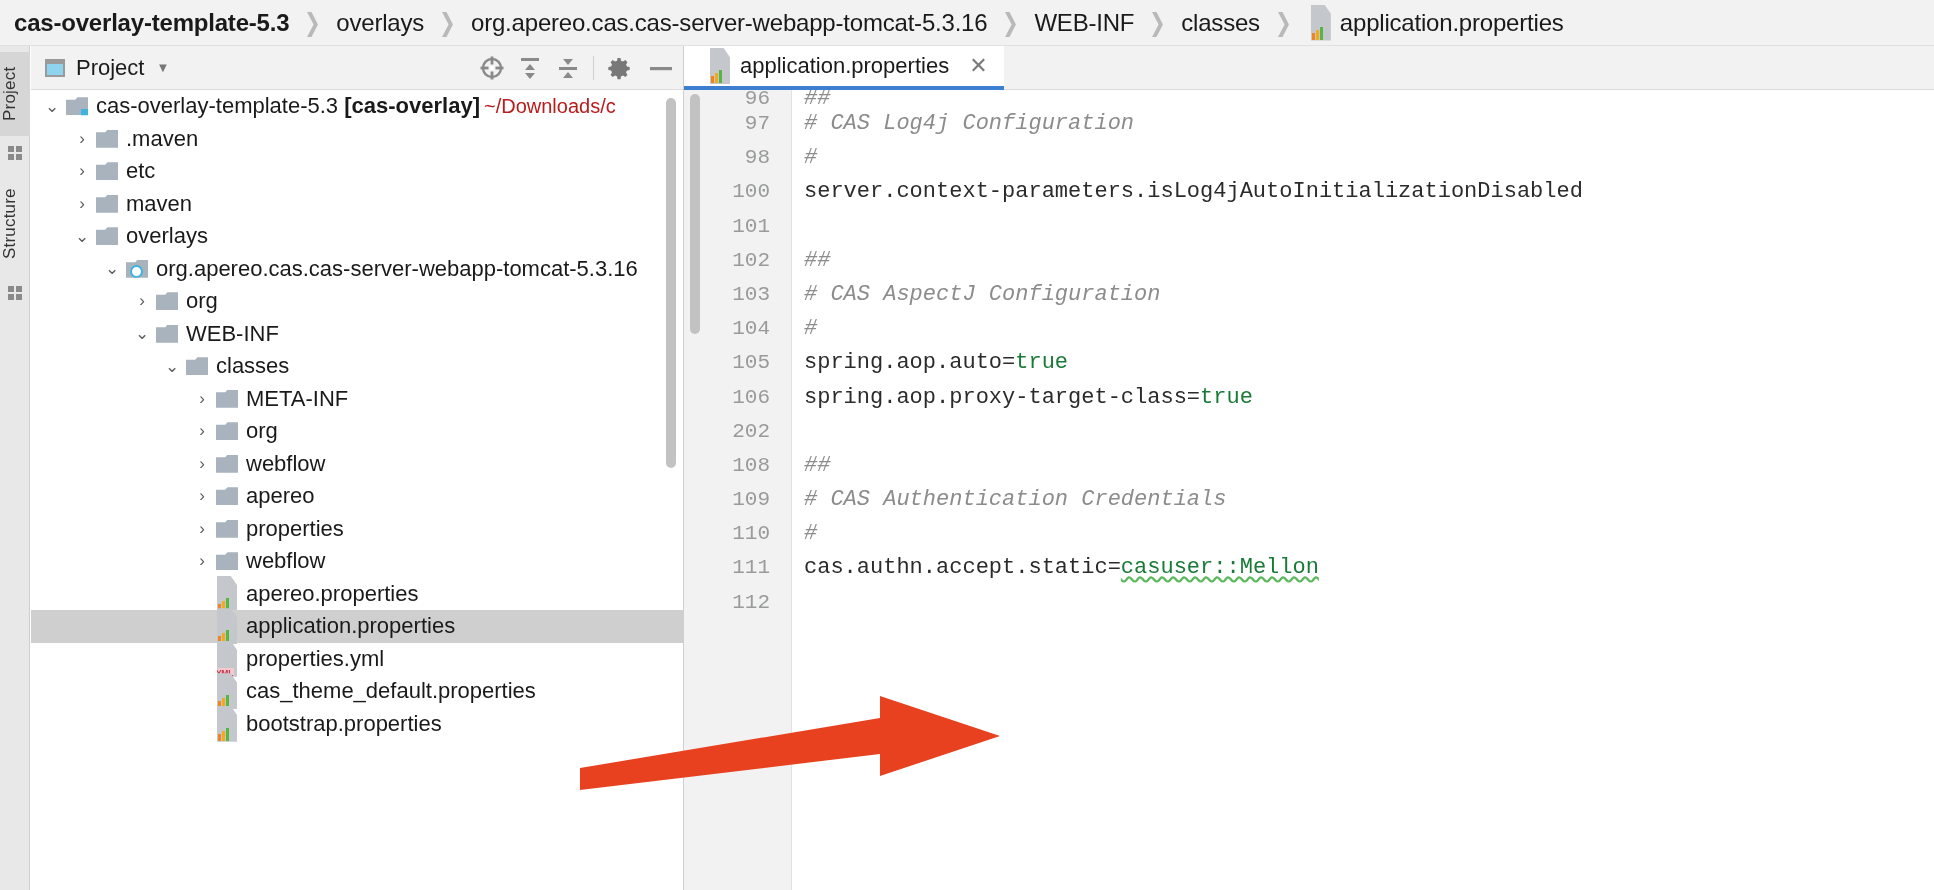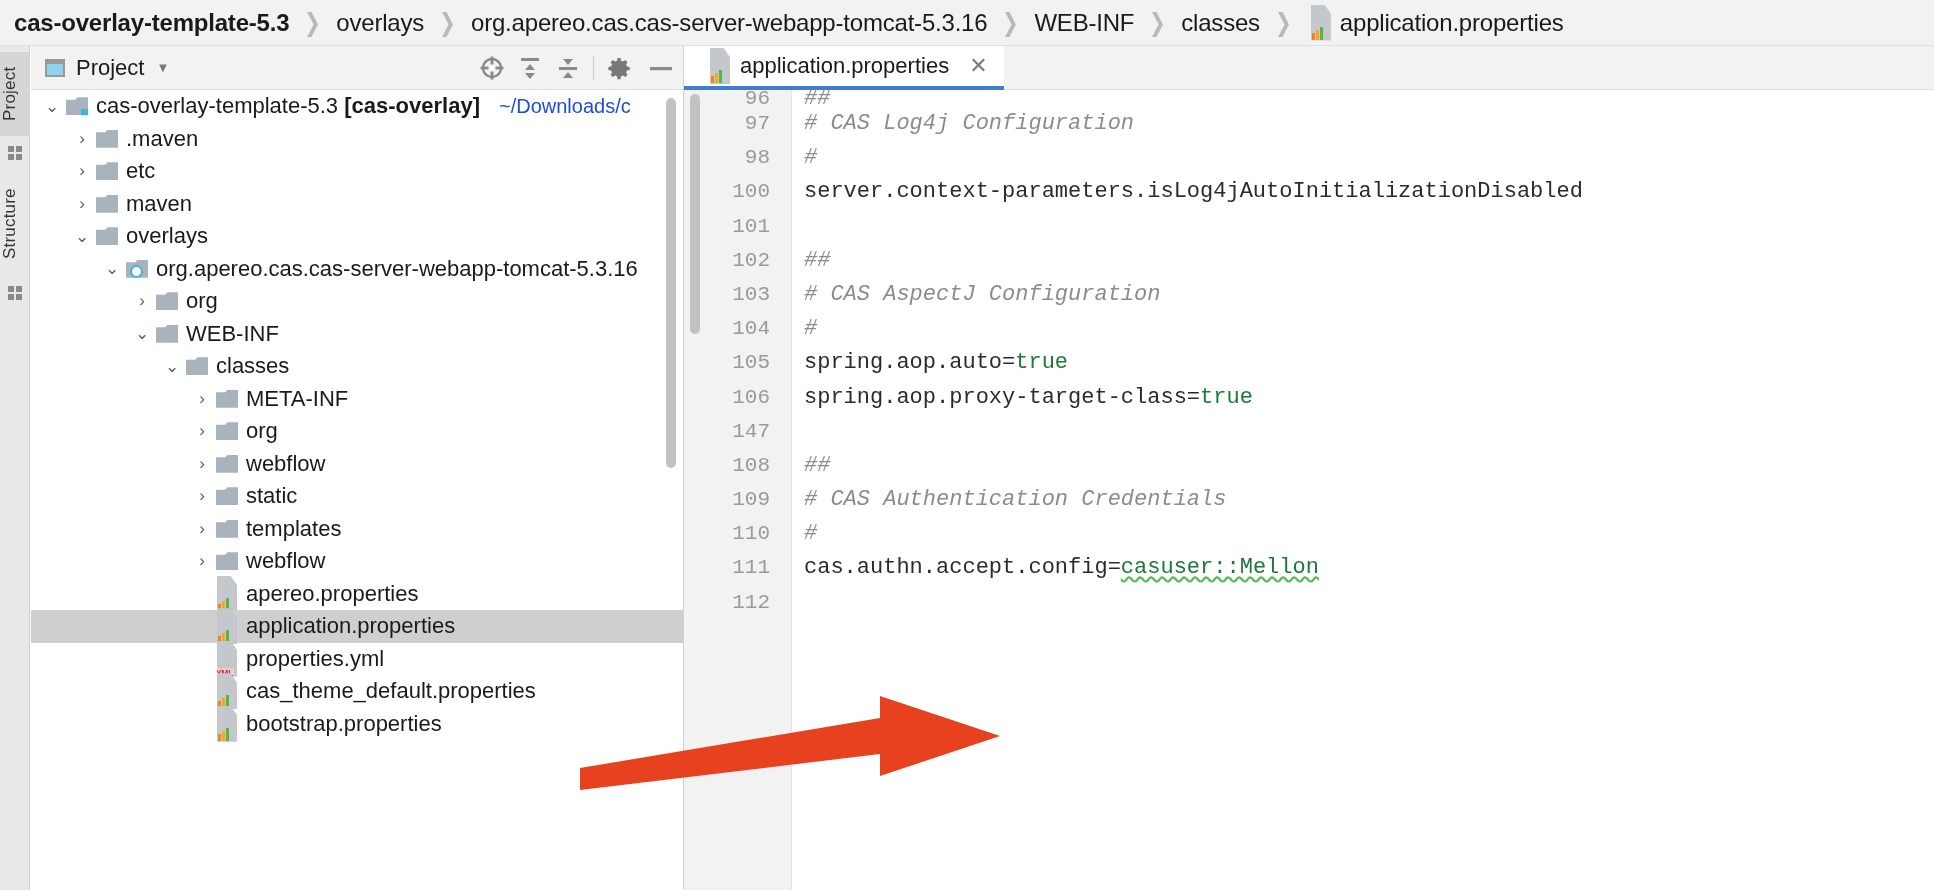--- a/index.html
+++ b/index.html
@@ -104,21 +104,21 @@
   .fileicon .b2 { height: 10px; background:#f4a81d; }
   .fileicon .b3 { height: 13px; background:#57b544; }
   .fileicon.yml .yml-tag {
     position: absolute; left: -2px; bottom: -1px;
     background: #f6c9cf; color: #c2374b; font-size: 8.5px; font-weight: bold;
     padding: 0 1px; letter-spacing: -0.3px; line-height: 10px;
     font-family: "Liberation Sans", sans-serif;
   }
   .rowlabel { font-size: 22px; }
   .rowlabel b { font-weight: bold; }
-  .rowpath { color: #1d4ed8; font-size: 20px; margin-left: 19px; }
+  .rowpath { color: #b91c1c; font-size: 20px; margin-left: 4px; }
 
   
   .tree-scroll {
     position: absolute; left: 666px; top: 98px; width: 10px; height: 370px;
     background: #c2c2c2; border-radius: 5px;
   }
   .panel-split {
     position: absolute; left: 683px; top: 46px; width: 1px; height: 844px; background: #cfcfcf;
   }
 
@@ -344,27 +344,27 @@
 
     <div class="row">
       <span class="arrow" style="margin-left:164px">›</span>
       <span class="ficon folder"></span>
       <span class="rowlabel">webflow</span>
     </div>
 
     <div class="row">
       <span class="arrow" style="margin-left:164px">›</span>
       <span class="ficon folder"></span>
-      <span class="rowlabel">static</span>
+      <span class="rowlabel">apereo</span>
     </div>
 
     <div class="row">
       <span class="arrow" style="margin-left:164px">›</span>
       <span class="ficon folder"></span>
-      <span class="rowlabel">templates</span>
+      <span class="rowlabel">properties</span>
     </div>
 
     <div class="row">
       <span class="arrow" style="margin-left:164px">›</span>
       <span class="ficon folder"></span>
       <span class="rowlabel">webflow</span>
     </div>
 
     <div class="row">
       <span class="arrow blank" style="margin-left:164px"></span>
@@ -479,38 +479,38 @@
     </div>
     <div class="cline">
       <span class="lnum">105</span>
       <span class="ctext"><span>spring.aop.auto=</span><span class="val">true</span></span>
     </div>
     <div class="cline">
       <span class="lnum">106</span>
       <span class="ctext"><span>spring.aop.proxy-target-class=</span><span class="val">true</span></span>
     </div>
     <div class="cline">
-      <span class="lnum">147</span>
+      <span class="lnum">202</span>
       <span class="ctext"></span>
     </div>
     <div class="cline">
       <span class="lnum">108</span>
       <span class="ctext comment">##</span>
     </div>
     <div class="cline">
       <span class="lnum">109</span>
       <span class="ctext comment"># CAS Authentication Credentials</span>
     </div>
     <div class="cline">
       <span class="lnum">110</span>
       <span class="ctext comment">#</span>
     </div>
     <div class="cline">
       <span class="lnum">111</span>
-      <span class="ctext"><span>cas.authn.accept.config=</span><span class="val squiggle">casuser::Mellon</span></span>
+      <span class="ctext"><span>cas.authn.accept.static=</span><span class="val squiggle">casuser::Mellon</span></span>
     </div>
     <div class="cline">
       <span class="lnum">112</span>
       <span class="ctext"></span>
     </div>
   </div>
 
   <div class="red-arrow">
     <svg width="420" height="120" viewBox="0 0 420 120">
       <polygon points="0,78 300,28 300,6 420,46 300,86 300,64 0,100" fill="#e8411f"></polygon>

